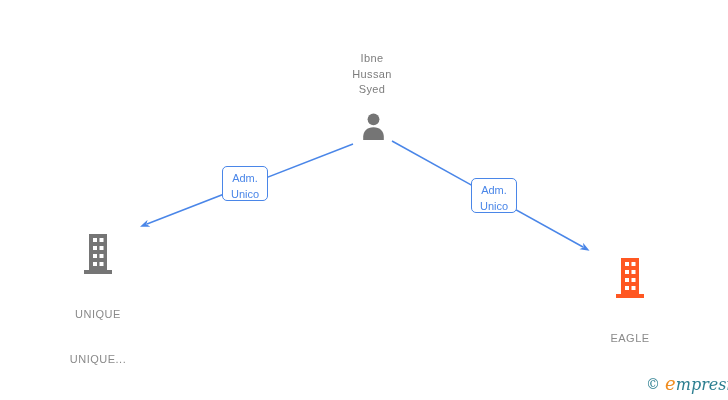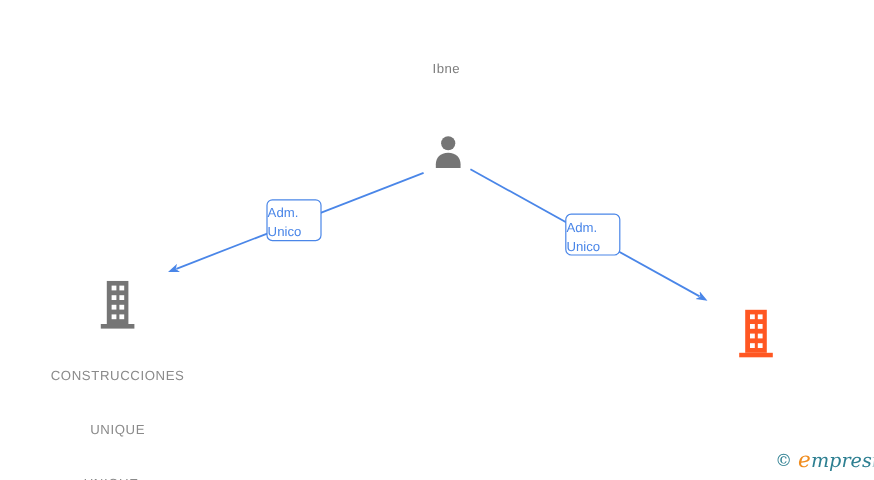--- a/index.html
+++ b/index.html
@@ -64,20 +64,21 @@
     width: 160px;
   }
   .edge-label {
     position: absolute;
     width: 46px; height: 35px;
     background: #ffffff;
     border: 1.5px solid #4a86e8;
     border-radius: 5px;
     color: #4a86e8;
     font-size: 11px;
+    text-align: center;
     line-height: 16px;
     padding-top: 3px;
     box-sizing: border-box;
   }
   .edge-label-left  { left: 222px; top: 166px; }
   .edge-label-right { left: 471px; top: 178px; }
   .watermark {
     position: absolute;
     left: 646px; top: 373px;
     width: 82px;
@@ -111,20 +112,22 @@
       <marker id="arrow" viewBox="0 0 10 8" markerWidth="10" markerHeight="8" refX="2" refY="4" orient="auto" markerUnits="userSpaceOnUse">
         <path d="M9.5,4 L0,0.3 L2.6,4 L0,7.7 Z" fill="#4a86e8"></path>
       </marker>
     </defs>
     <line x1="353" y1="144" x2="147" y2="224" stroke="#4a86e8" stroke-width="1.5" marker-end="url(#arrow)"></line>
     <line x1="392" y1="141" x2="583" y2="247" stroke="#4a86e8" stroke-width="1.5" marker-end="url(#arrow)"></line>
   </svg>
 
   <div class="node person-name">
     <div>Ibne</div>
+    <div>Hussan</div>
+    <div>Syed</div>
   </div>
   <svg class="person-icon" viewBox="0 0 24 24">
     <circle cx="12" cy="6.8" r="4.3" fill="#757575"></circle>
     <path d="M12,12.5 C7.2,12.5 4.5,15.5 4.5,19.5 L4.5,21.8 L19.5,21.8 L19.5,19.5 C19.5,15.5 16.8,12.5 12,12.5 Z" fill="#757575"></path>
   </svg>
 
   <div class="edge-label edge-label-left">
     <div>Adm.</div>
     <div>Unico</div>
   </div>
@@ -141,40 +144,40 @@
         <rect x="17.5" y="4" width="4" height="4"></rect>
       <rect x="11" y="12" width="4" height="4"></rect>
         <rect x="17.5" y="12" width="4" height="4"></rect>
       <rect x="11" y="20" width="4" height="4"></rect>
         <rect x="17.5" y="20" width="4" height="4"></rect>
       <rect x="11" y="28" width="4" height="4"></rect>
         <rect x="17.5" y="28" width="4" height="4"></rect>
     </g>
   </svg>
   <div class="node node-label company-left-name">
-    <div>CONSTRUCCIONES</div>
     <div>UNIQUE</div>
     <div>UNIQUE...</div>
   </div>
 
   <svg class="building-icon company-right-icon" viewBox="0 0 32 40">
     <rect x="2" y="36" width="28" height="4" fill="#ff5722"></rect>
     <rect x="7" y="0" width="18" height="36" fill="#ff5722"></rect>
     <g fill="#ffffff">
       <rect x="11" y="4" width="4" height="4"></rect>
         <rect x="17.5" y="4" width="4" height="4"></rect>
       <rect x="11" y="12" width="4" height="4"></rect>
         <rect x="17.5" y="12" width="4" height="4"></rect>
       <rect x="11" y="20" width="4" height="4"></rect>
         <rect x="17.5" y="20" width="4" height="4"></rect>
       <rect x="11" y="28" width="4" height="4"></rect>
         <rect x="17.5" y="28" width="4" height="4"></rect>
     </g>
   </svg>
   <div class="node node-label company-right-name">
+    <div>EAGLE</div>
   </div>
 
   <div class="watermark">
     <span class="copy">©</span>
     <span class="brand-e">e</span><span class="brand-rest">mpresia</span>
   </div>
 
 </div>
 
 </body></html>

